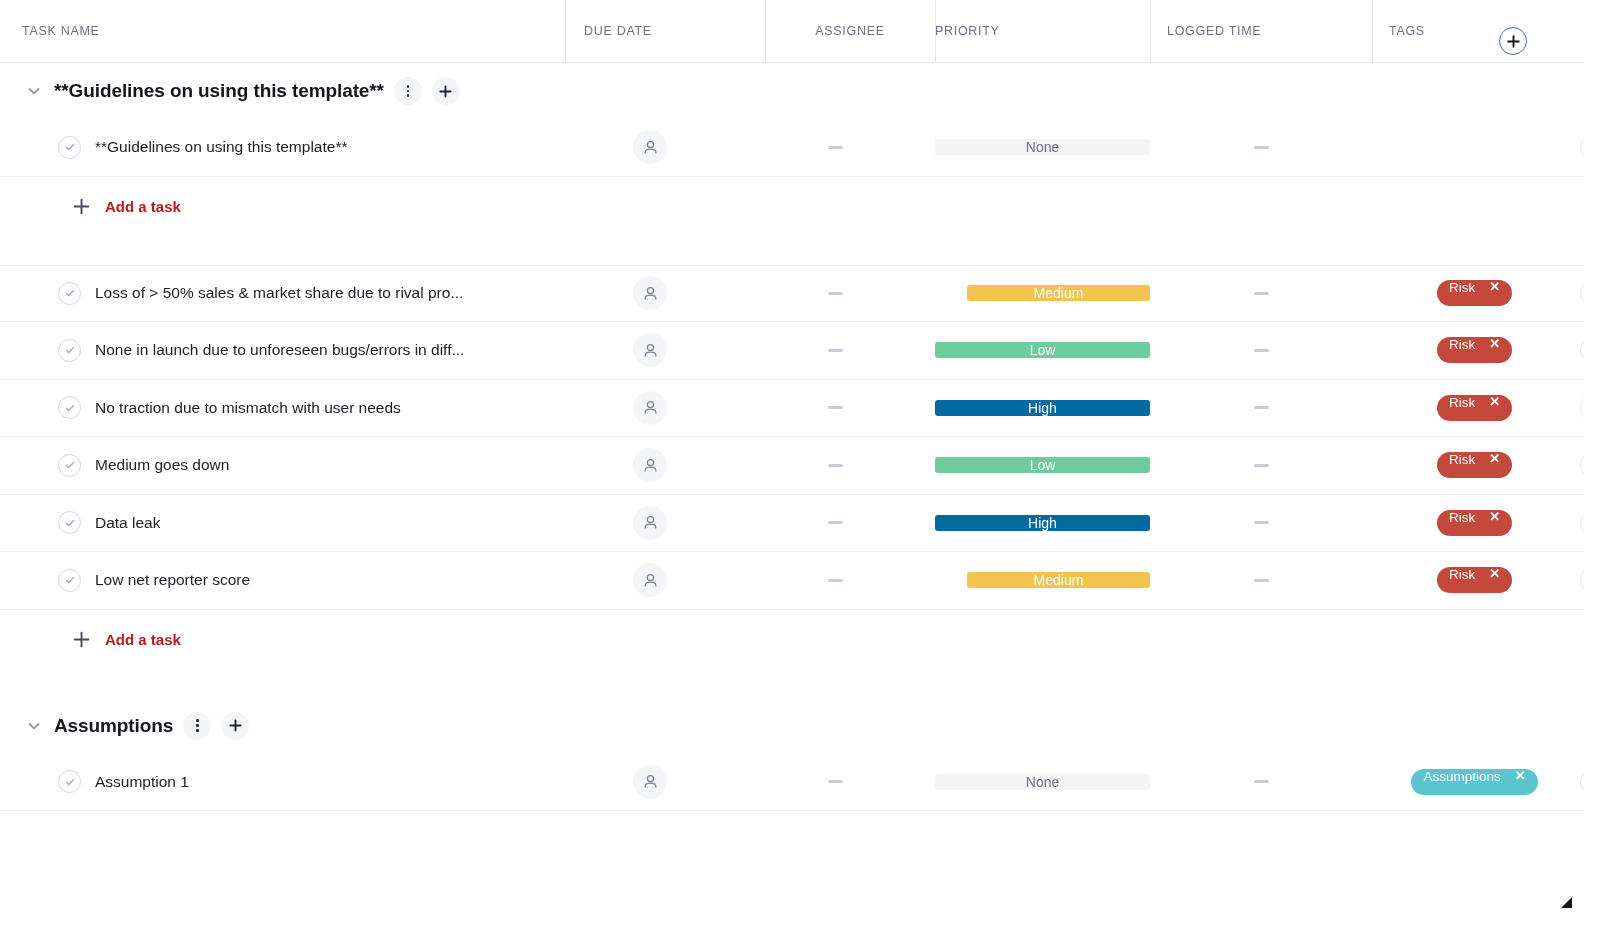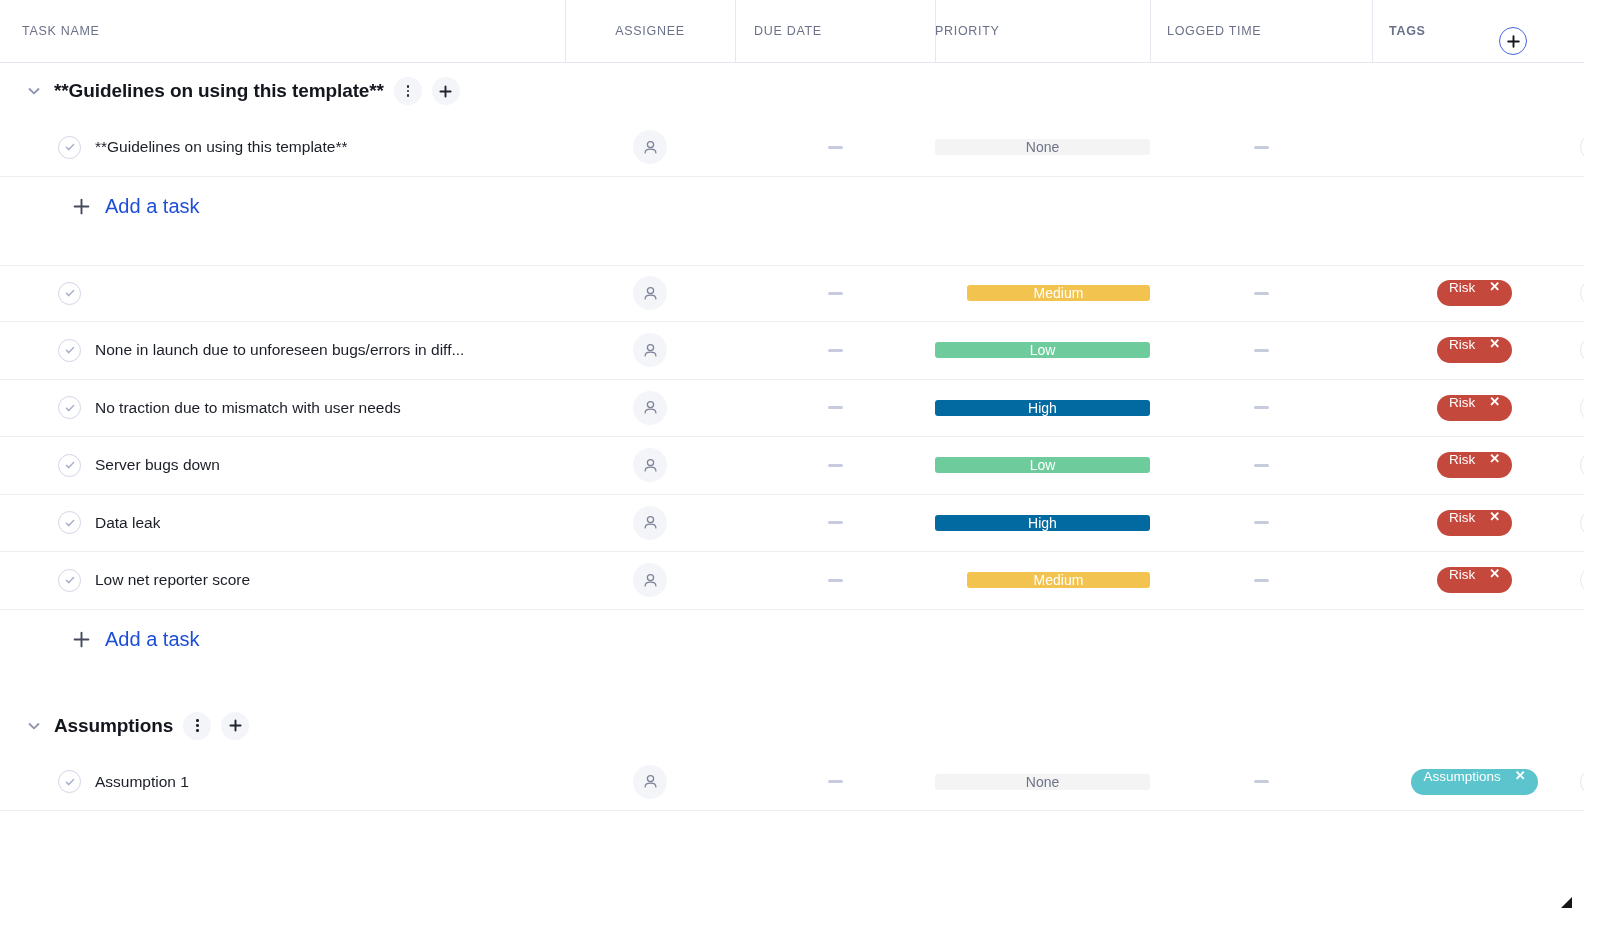--- a/index.html
+++ b/index.html
@@ -51,21 +51,21 @@
     position: absolute;
     left: 0; top: 0; bottom: 0;
     width: 1px;
     background: #e6e8ef;
   }
   .th-task  { padding-left: 22px; }
   .th-assignee { justify-content: center; }
   .th-due   { padding-left: 19px; }
   .th-priority { padding-left: 0; }
   .th-logged { padding-left: 17px; }
-  .th-tags  { padding-left: 17px; font-weight: bold; }
+  .th-tags  { padding-left: 17px; }
 
   .header-add {
     position: absolute;
     right: 57px;
     top: 27px;
     width: 28px;
     height: 28px;
     border-radius: 50%;
     border: 1.6px solid #4b63e0;
     color: #1b1d24;
@@ -219,23 +219,23 @@
   .add-task {
     display: flex;
     align-items: center;
     gap: 14px;
     height: 60px;
     padding-left: 72px;
     cursor: pointer;
   }
   .add-task .plus { color: #444a5c; display: flex; align-items: center; }
   .add-task .label {
-    font-size: 20px;
-    color: #1d4ed8;
-    font-weight: 400;
+    font-size: 15px;
+    color: #b91c1c;
+    font-weight: 700;
   }
 
   .spacer-lg { height: 28px; }
 
   .corner-grip {
     position: absolute;
     right: 12px;
     bottom: 18px;
     width: 0; height: 0;
     border-left: 11px solid transparent;
@@ -244,25 +244,25 @@
 </style>
 </head>
 <body>
 
 <div class="app">
 
   <div class="table-header">
     <div class="th th-task col-task">
       <span>TASK NAME</span>
     </div>
+    <div class="th th-due col-due divider">
+      <span>DUE DATE</span>
+    </div>
     <div class="th th-assignee col-assignee divider">
       <span>ASSIGNEE</span>
-    </div>
-    <div class="th th-due col-due divider">
-      <span>DUE DATE</span>
     </div>
     <div class="th th-priority col-priority divider">
       <span>PRIORITY</span>
     </div>
     <div class="th th-logged col-logged divider">
       <span>LOGGED TIME</span>
     </div>
     <div class="th th-tags col-tags divider">
       <span>TAGS</span>
     </div>
@@ -341,20 +341,21 @@
         <div class="spacer-lg"></div>
       </div>
       <div class="group">
         <div class="row">
           <div class="cell cell-task col-task">
             <span class="check">
               <svg width="12" height="12" viewBox="0 0 12 12">
                 <path d="M2.4 6.2 4.8 8.6 9.6 3.6" fill="none" stroke="#a9b0cc" stroke-width="1.5" stroke-linecap="round" stroke-linejoin="round"></path>
               </svg>
             </span>
+            <span class="task-text">Loss of &gt; 50% sales &amp; market share due to rival pro...</span>
           </div>
           <div class="cell cell-assignee col-assignee">
             <span class="avatar">
               <svg width="17" height="17" viewBox="0 0 17 17">
                 <circle cx="8.5" cy="5.6" r="3.1" fill="none" stroke="#7c8299" stroke-width="1.25"></circle>
                 <path d="M3.1 13.9c0-2.4 2.4-3.8 5.4-3.8s5.4 1.4 5.4 3.8" fill="none" stroke="#7c8299" stroke-width="1.25" stroke-linecap="round"></path>
               </svg>
             </span>
           </div>
           <div class="cell cell-due col-due">
@@ -460,21 +461,21 @@
             </span>
           </div>
         </div>
         <div class="row">
           <div class="cell cell-task col-task">
             <span class="check">
               <svg width="12" height="12" viewBox="0 0 12 12">
                 <path d="M2.4 6.2 4.8 8.6 9.6 3.6" fill="none" stroke="#a9b0cc" stroke-width="1.5" stroke-linecap="round" stroke-linejoin="round"></path>
               </svg>
             </span>
-            <span class="task-text">Server bugs down</span>
+            <span class="task-text">Medium goes down</span>
           </div>
           <div class="cell cell-assignee col-assignee">
             <span class="avatar">
               <svg width="17" height="17" viewBox="0 0 17 17">
                 <circle cx="8.5" cy="5.6" r="3.1" fill="none" stroke="#7c8299" stroke-width="1.25"></circle>
                 <path d="M3.1 13.9c0-2.4 2.4-3.8 5.4-3.8s5.4 1.4 5.4 3.8" fill="none" stroke="#7c8299" stroke-width="1.25" stroke-linecap="round"></path>
               </svg>
             </span>
           </div>
           <div class="cell cell-due col-due">

